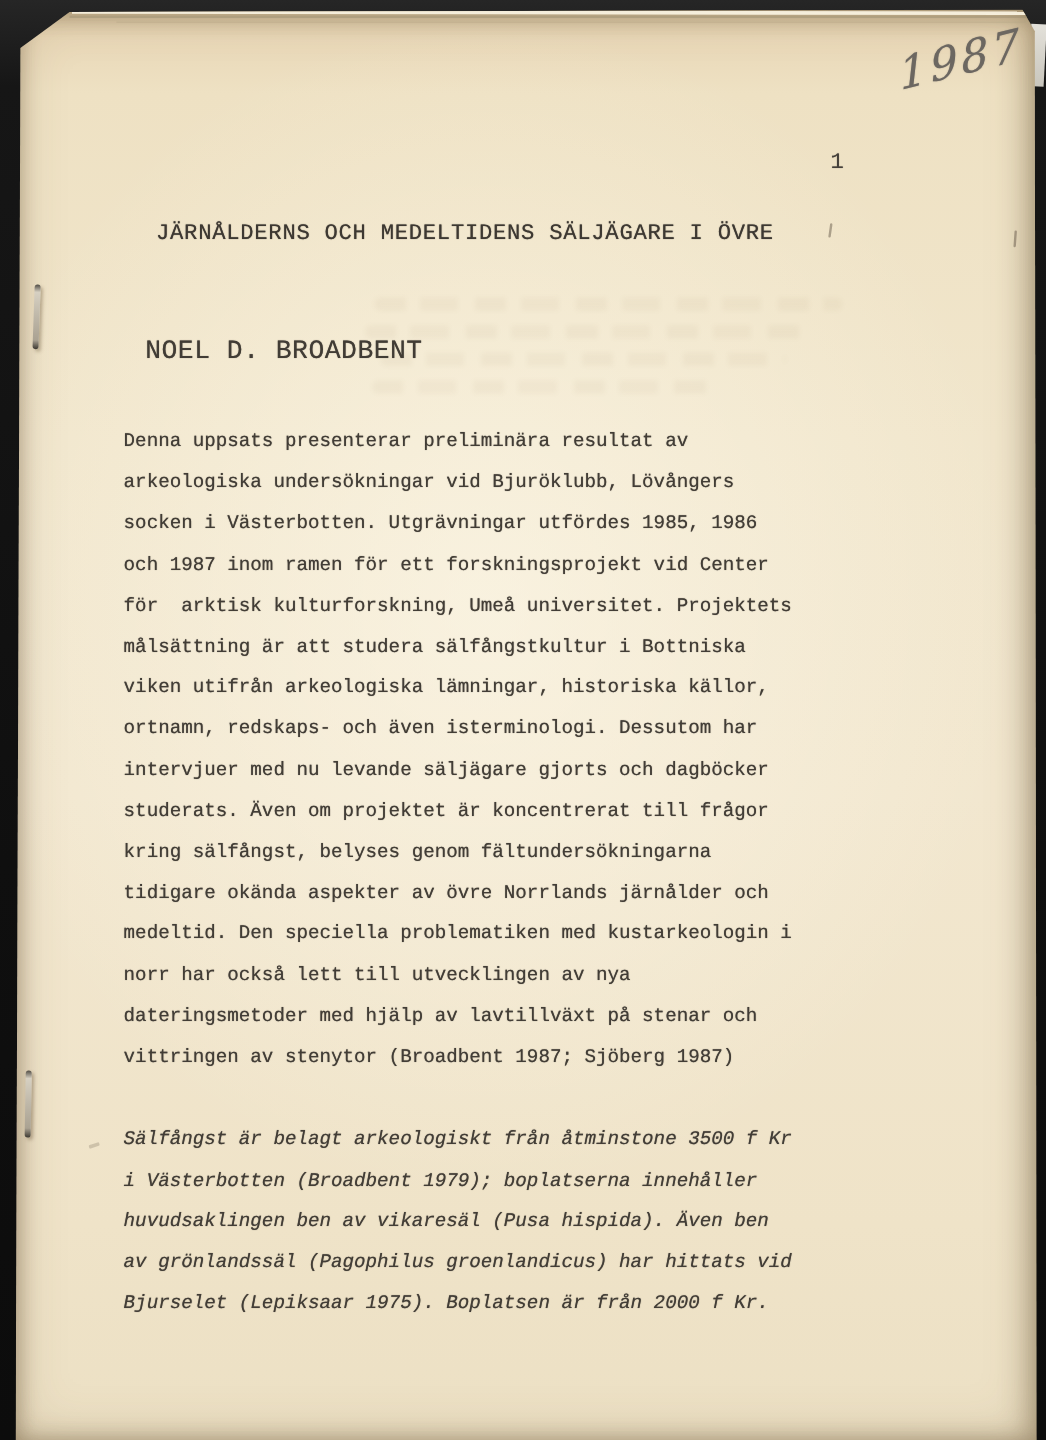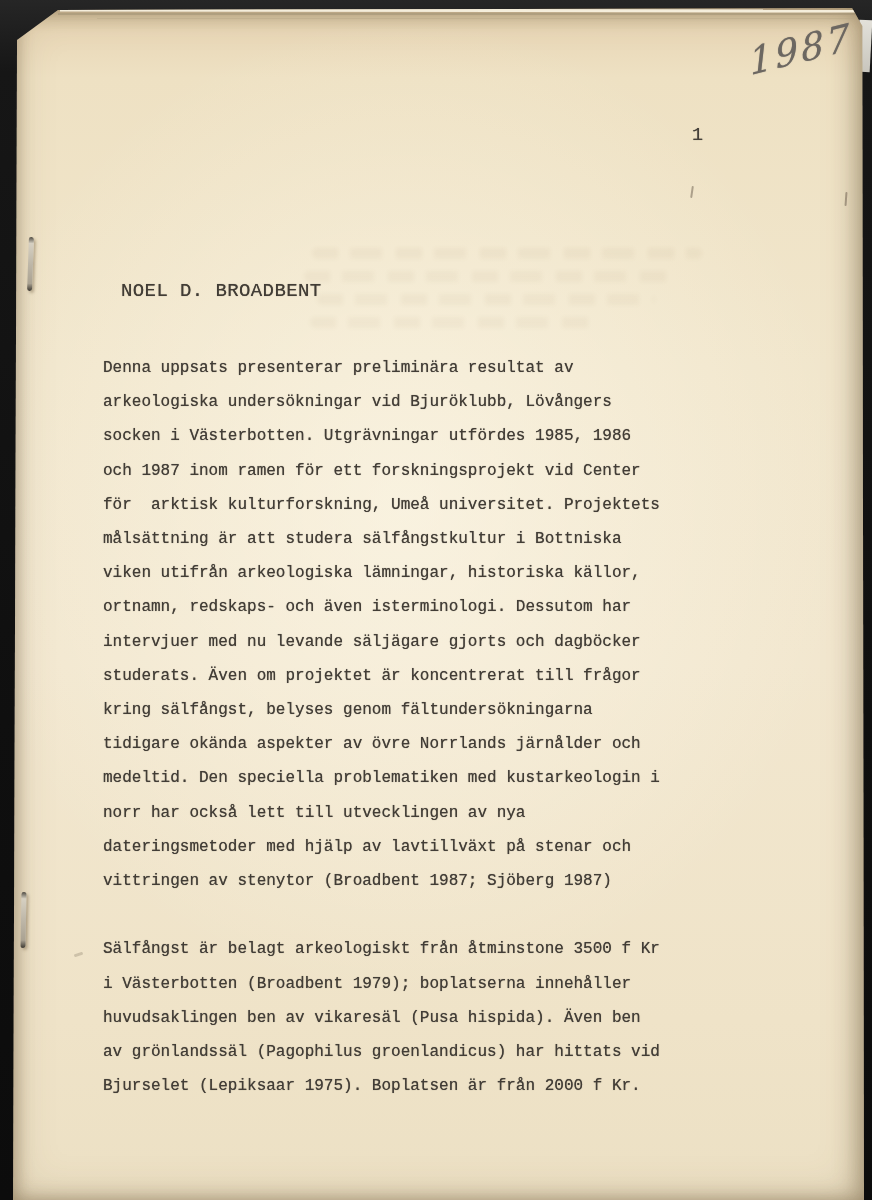--- a/index.html
+++ b/index.html
@@ -54,30 +54,30 @@
     font-size:18.5px;color:#45403a;text-shadow:0 0 .7px rgba(64,60,54,.8);
   }
   .doc-title{
     position:absolute;left:118px;top:172px;
     font-size:18.5px;line-height:34.2px;letter-spacing:0.6px;
     color:#3d3832;text-shadow:0 0 .8px rgba(60,55,48,.85);
     white-space:pre;
   }
   .author{
     position:absolute;left:109px;top:274px;
-    font-size:19px;letter-spacing:0.4px;color:#413c35;
+    font-size:22px;letter-spacing:0.4px;color:#413c35;
     text-shadow:0 0 .7px rgba(62,57,50,.8);white-space:pre;
   }
   .body-text{
     position:absolute;left:91px;top:345px;
     font-size:16px;line-height:34.2px;color:#423d36;
     text-shadow:0 0 .75px rgba(64,59,52,.8);
   }
   .paragraph{white-space:pre;}
-  .paragraph + .paragraph{margin-top:34.2px;}
+  .paragraph + .paragraph{margin-top:34.2px;font-style:italic;}
   .tline{white-space:pre;}
 
   .ghost-line{
     position:absolute;height:11px;border-radius:5px;
     background:repeating-linear-gradient(90deg,
       rgba(128,98,60,.55) 0 26px, rgba(128,98,60,0) 26px 38px,
       rgba(128,98,60,.5) 38px 70px, rgba(128,98,60,0) 70px 84px);
     filter:blur(2px);opacity:.09;
   }
   .g1{left:300px;top:242px;width:390px;}
@@ -103,21 +103,21 @@
     <div class="edge-line-dark"></div>
     <div class="edge-line-faint"></div>
 
     <div class="staple s1"></div>
     <div class="staple s2"></div>
 
     <div class="hand-year">1987</div>
 
     <div class="page-number">1</div>
 
-    <div class="doc-title"><br></div>
+    <div class="doc-title"><span>JÄRNÅLDERNS OCH MEDELTIDENS SÄLJÄGARE I ÖVRE</span><br></div>
 
     <div class="ghost-line g1"></div>
     <div class="ghost-line g2"></div>
     <div class="ghost-line g3"></div>
     <div class="ghost-line g4"></div>
 
     <div class="author">NOEL D. BROADBENT</div>
 
     <div class="body-text">
       <div class="paragraph"><div class="tline">Denna uppsats presenterar preliminära resultat av</div><div class="tline">arkeologiska undersökningar vid Bjuröklubb, Lövångers</div><div class="tline">socken i Västerbotten. Utgrävningar utfördes 1985, 1986</div><div class="tline">och 1987 inom ramen för ett forskningsprojekt vid Center</div><div class="tline">för  arktisk kulturforskning, Umeå universitet. Projektets</div><div class="tline">målsättning är att studera sälfångstkultur i Bottniska</div><div class="tline">viken utifrån arkeologiska lämningar, historiska källor,</div><div class="tline">ortnamn, redskaps- och även isterminologi. Dessutom har</div><div class="tline">intervjuer med nu levande säljägare gjorts och dagböcker</div><div class="tline">studerats. Även om projektet är koncentrerat till frågor</div><div class="tline">kring sälfångst, belyses genom fältundersökningarna</div><div class="tline">tidigare okända aspekter av övre Norrlands järnålder och</div><div class="tline">medeltid. Den speciella problematiken med kustarkeologin i</div><div class="tline">norr har också lett till utvecklingen av nya</div><div class="tline">dateringsmetoder med hjälp av lavtillväxt på stenar och</div><div class="tline">vittringen av stenytor (Broadbent 1987; Sjöberg 1987)</div></div>

